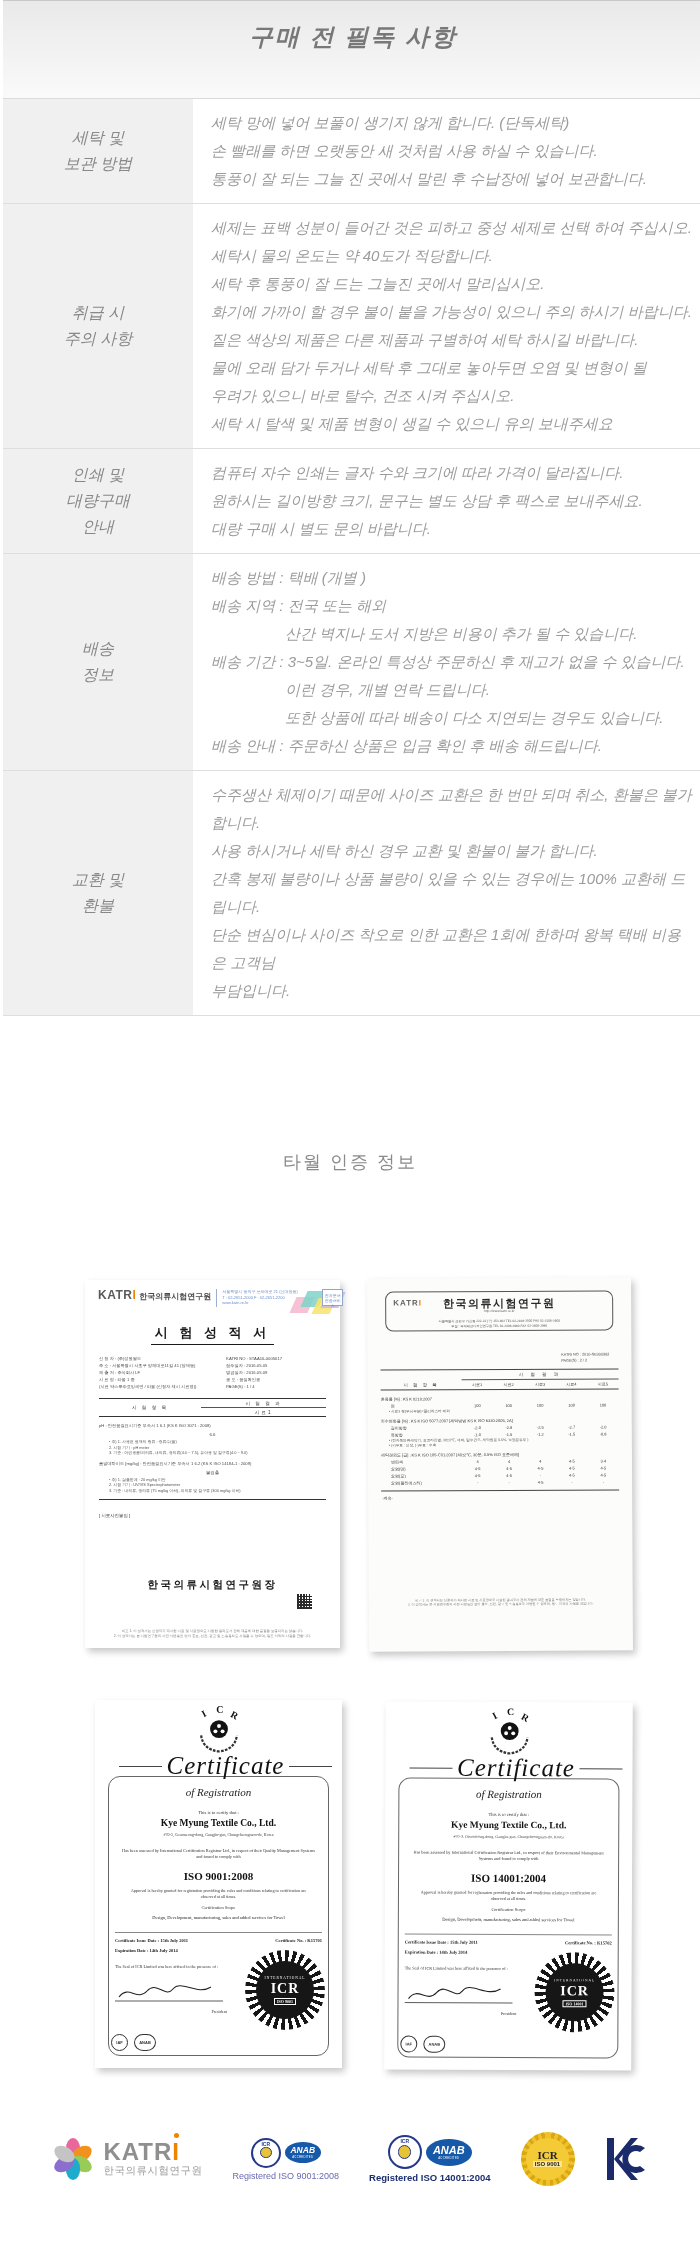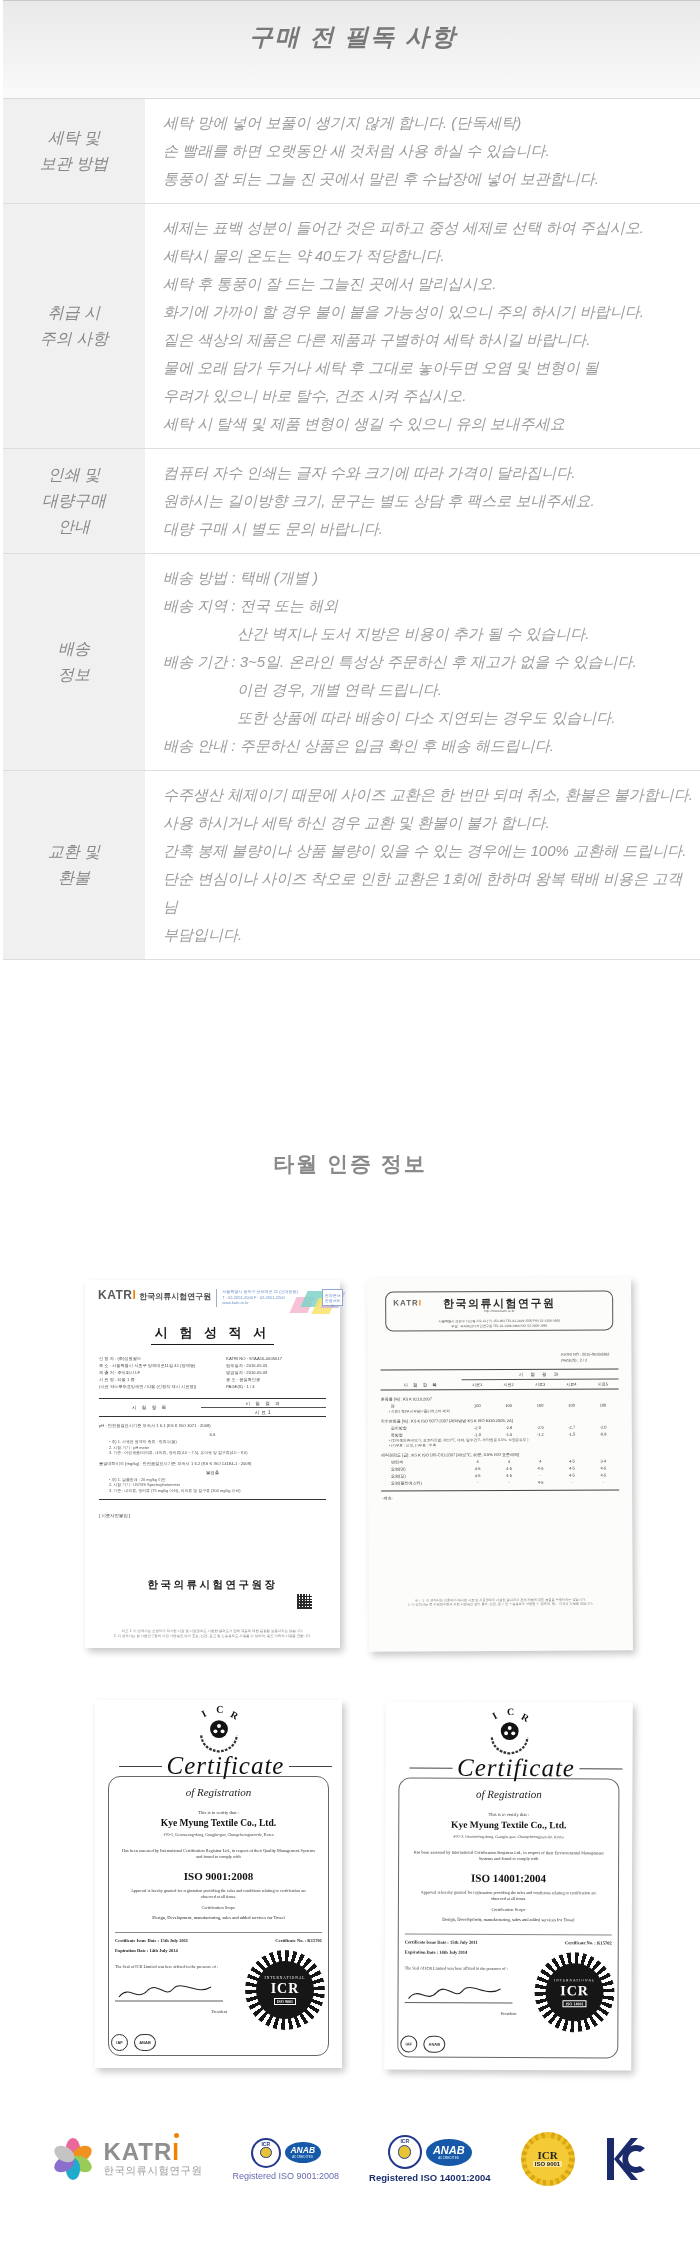--- a/index.html
+++ b/index.html
@@ -5,28 +5,28 @@
   html,body{margin:0;padding:0;background:#fff;}
   .page{position:relative;width:700px;height:2254px;background:#fff;overflow:hidden;
         font-family:"Liberation Sans","DejaVu Sans",sans-serif;}
 
   
   .notice{position:absolute;top:0;left:3px;width:700px;font-style:italic;}
   .notice-header{height:99px;box-sizing:border-box;display:flex;align-items:center;justify-content:center;
     background:linear-gradient(#e9e9e9,#fafafa);border-top:1px solid #c9c9c9;border-bottom:1px solid #dadada;}
   .notice-title{font-size:24px;font-weight:600;color:#787878;letter-spacing:2px;margin-top:-8px;}
   .notice-row{display:flex;border-bottom:1px solid #dedede;}
-  .notice-label{width:142px;flex:none;background:#f0f0f0;display:flex;flex-direction:column;
+  .notice-label{width:190px;flex:none;background:#f0f0f0;display:flex;flex-direction:column;
     align-items:center;justify-content:center;color:#888;font-size:16px;line-height:26px;}
   .notice-content{flex:1;padding:10px 10px 10px 18px;color:#9b9b9b;font-size:15px;line-height:28px;}
   .content-line.indent{padding-left:74px;}
 
   
   .cert-title{position:absolute;top:1150px;left:0;width:700px;text-align:center;
-    font-size:21px;font-weight:700;color:#8a8a8a;letter-spacing:2px;margin:0;}
+    font-size:18px;font-weight:400;color:#8a8a8a;letter-spacing:2px;margin:0;}
 
   .doc{position:absolute;background:#fff;box-shadow:3px 4px 7px rgba(0,0,0,.22);box-sizing:border-box;}
 
   
   .report1{left:85px;top:1280px;width:255px;height:368px;}
   .r1-head{display:flex;align-items:flex-start;margin:9px 8px 0 10px;gap:3px;}
   .r1-brand{font-size:12px;font-weight:800;color:#5a5a5a;letter-spacing:.5px;line-height:12px;}
   .r1-brand .oi{color:#f08300;}
   .r1-brand-kr{font-size:8px;font-weight:700;color:#4a4a4a;margin-top:2px;white-space:nowrap;}
   .r1-div{width:1px;height:18px;background:#9ab0cf;margin:0 2px;flex:none;}

